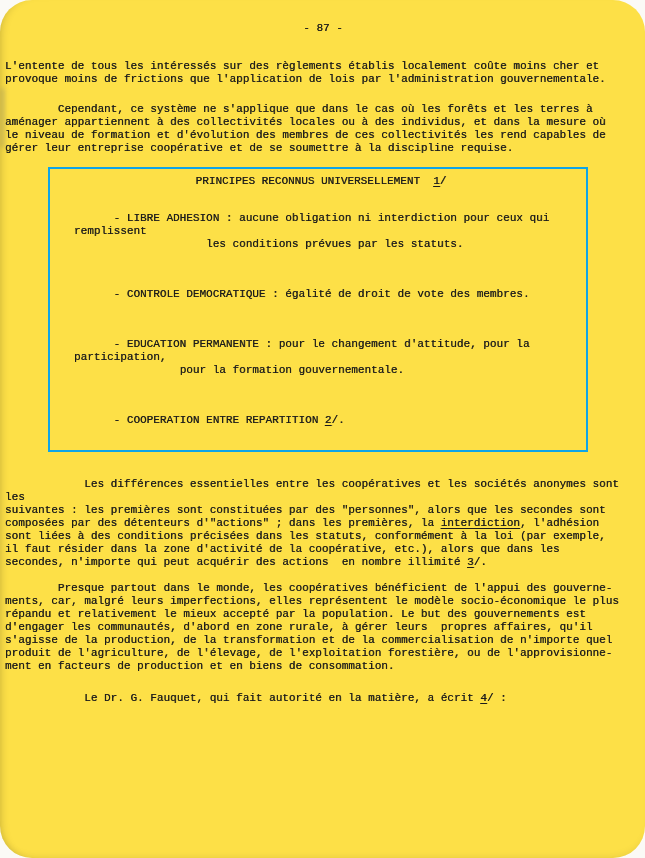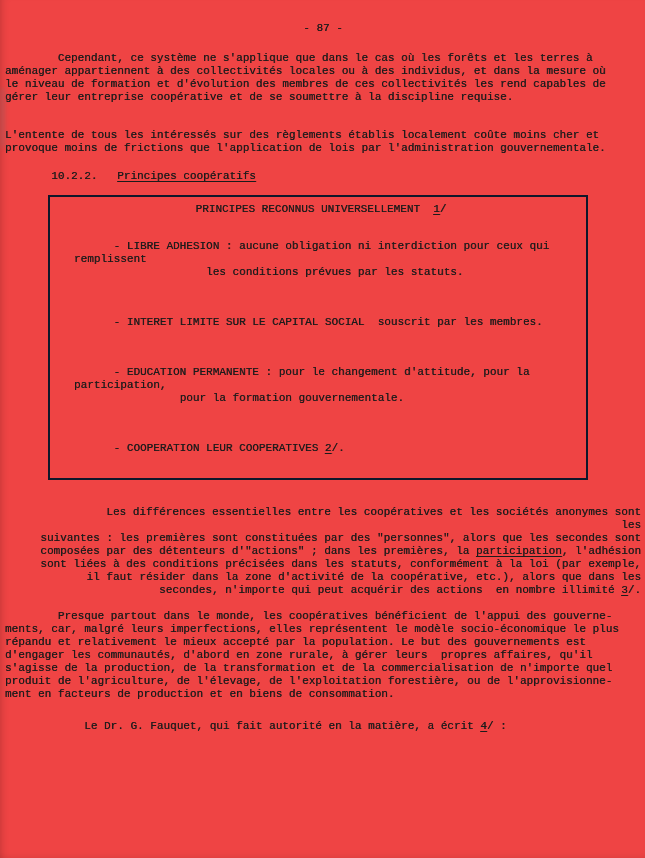--- a/index.html
+++ b/index.html
@@ -2,103 +2,101 @@
 <html><head>
 <meta charset="utf-8">
 <style>
   html, body { margin: 0; padding: 0; background: #fbfaf6; }
   .page {
     position: relative;
     width: 645px;
     height: 858px;
     box-sizing: border-box;
     padding: 22px 4px 0 5px;
-    background: #ef4444;
+    background: #fde047;
     overflow: hidden;
     font-family: "Liberation Mono", "DejaVu Sans Mono", monospace;
     font-size: 11px;
     line-height: 13px;
     color: #1b1b1b;
     text-shadow: 0.35px 0 0 rgba(25,25,25,0.75);
     box-shadow: inset 8px 0 10px -8px rgba(0,0,0,0.22), inset 0 -6px 8px -6px rgba(0,0,0,0.10);
+    border-radius: 32px;
   }
   .para { margin: 0; white-space: pre-wrap; }
   .u { text-decoration: underline; text-underline-offset: 2px; text-decoration-thickness: 1px; }
   .page-number { text-align: center; }
   .p1 { margin-top: 25px; }
   .p2 { margin-top: 17px; }
   .heading { margin-top: 15px; padding-left: 7ch; }
   .heading .title { margin-left: 3ch; }
   .pbox {
     margin-top: 12px;
     margin-left: 43px;
     width: 540px;
     box-sizing: border-box;
-    border: 2px solid #0f172a;
+    border: 2px solid #0ea5e9;
     padding: 6px 6px 10px 12px;
   }
   .pbox-title { text-align: center; }
   .pbox-title .ref { margin-left: 2ch; }
   .principle { margin-top: 11px; margin-left: 12px; }
-  .p3 { margin-top: 13px; text-align: right; }
+  .p3 { margin-top: 13px; }
   .p4 { }
   .fauquet { margin-top: 6px; }
   .edge-smudge {
     position: absolute;
     left: 0; top: 88px;
     width: 5px; height: 60px;
     background: rgba(120,120,118,0.25);
     filter: blur(2px);
     border-radius: 3px;
   }
 </style>
 </head>
 <body>
 
 <div class="page">
   <div class="edge-smudge"></div>
 
   <div class="page-number">- 87 -</div>
 
+  <p class="para p1">L'entente de tous les intéressés sur des règlements établis localement coûte moins cher et
+provoque moins de frictions que l'application de lois par l'administration gouvernementale.</p>
+
   <p class="para p2">        Cependant, ce système ne s'applique que dans le cas où les forêts et les terres à
 aménager appartiennent à des collectivités locales ou à des individus, et dans la mesure où
 le niveau de formation et d'évolution des membres de ces collectivités les rend capables de
 gérer leur entreprise coopérative et de se soumettre à la discipline requise.</p>
 
-  <p class="para p1">L'entente de tous les intéressés sur des règlements établis localement coûte moins cher et
-provoque moins de frictions que l'application de lois par l'administration gouvernementale.</p>
-
-  <div class="heading">
-    <span>10.2.2.</span><span class="u title">Principes coopératifs</span>
-  </div>
 
   <div class="pbox">
     <div class="pbox-title">
       <span>PRINCIPES RECONNUS UNIVERSELLEMENT</span><span class="u ref">1</span><span>/</span>
     </div>
     <div class="para principle">
       <span>- LIBRE ADHESION : aucune obligation ni interdiction pour ceux qui remplissent
                     les conditions prévues par les statuts.</span><span class="u"></span><span></span>
     </div>
     <div class="para principle">
-      <span>- INTERET LIMITE SUR LE CAPITAL SOCIAL  souscrit par les membres.</span><span class="u"></span><span></span>
+      <span>- CONTROLE DEMOCRATIQUE : égalité de droit de vote des membres.</span><span class="u"></span><span></span>
     </div>
     <div class="para principle">
       <span>- EDUCATION PERMANENTE : pour le changement d'attitude, pour la participation,
                 pour la formation gouvernementale.</span><span class="u"></span><span></span>
     </div>
     <div class="para principle">
-      <span>- COOPERATION LEUR COOPERATIVES </span><span class="u">2</span><span>/.</span>
+      <span>- COOPERATION ENTRE REPARTITION </span><span class="u">2</span><span>/.</span>
     </div>
   </div>
 
   <p class="para p3">
     <span>        Les différences essentielles entre les coopératives et les sociétés anonymes sont les
 suivantes : les premières sont constituées par des "personnes", alors que les secondes sont
-composées par des détenteurs d'"actions" ; dans les premières, la </span><span class="u">participation</span><span>, l'adhésion
+composées par des détenteurs d'"actions" ; dans les premières, la </span><span class="u">interdiction</span><span>, l'adhésion
 sont liées à des conditions précisées dans les statuts, conformément à la loi (par exemple,
 il faut résider dans la zone d'activité de la coopérative, etc.), alors que dans les
 secondes, n'importe qui peut acquérir des actions  en nombre illimité </span><span class="u">3</span><span>/.</span>
   </p>
 
   <p class="para p4">        Presque partout dans le monde, les coopératives bénéficient de l'appui des gouverne-
 ments, car, malgré leurs imperfections, elles représentent le modèle socio-économique le plus
 répandu et relativement le mieux accepté par la population. Le but des gouvernements est
 d'engager les communautés, d'abord en zone rurale, à gérer leurs  propres affaires, qu'il
 s'agisse de la production, de la transformation et de la commercialisation de n'importe quel

